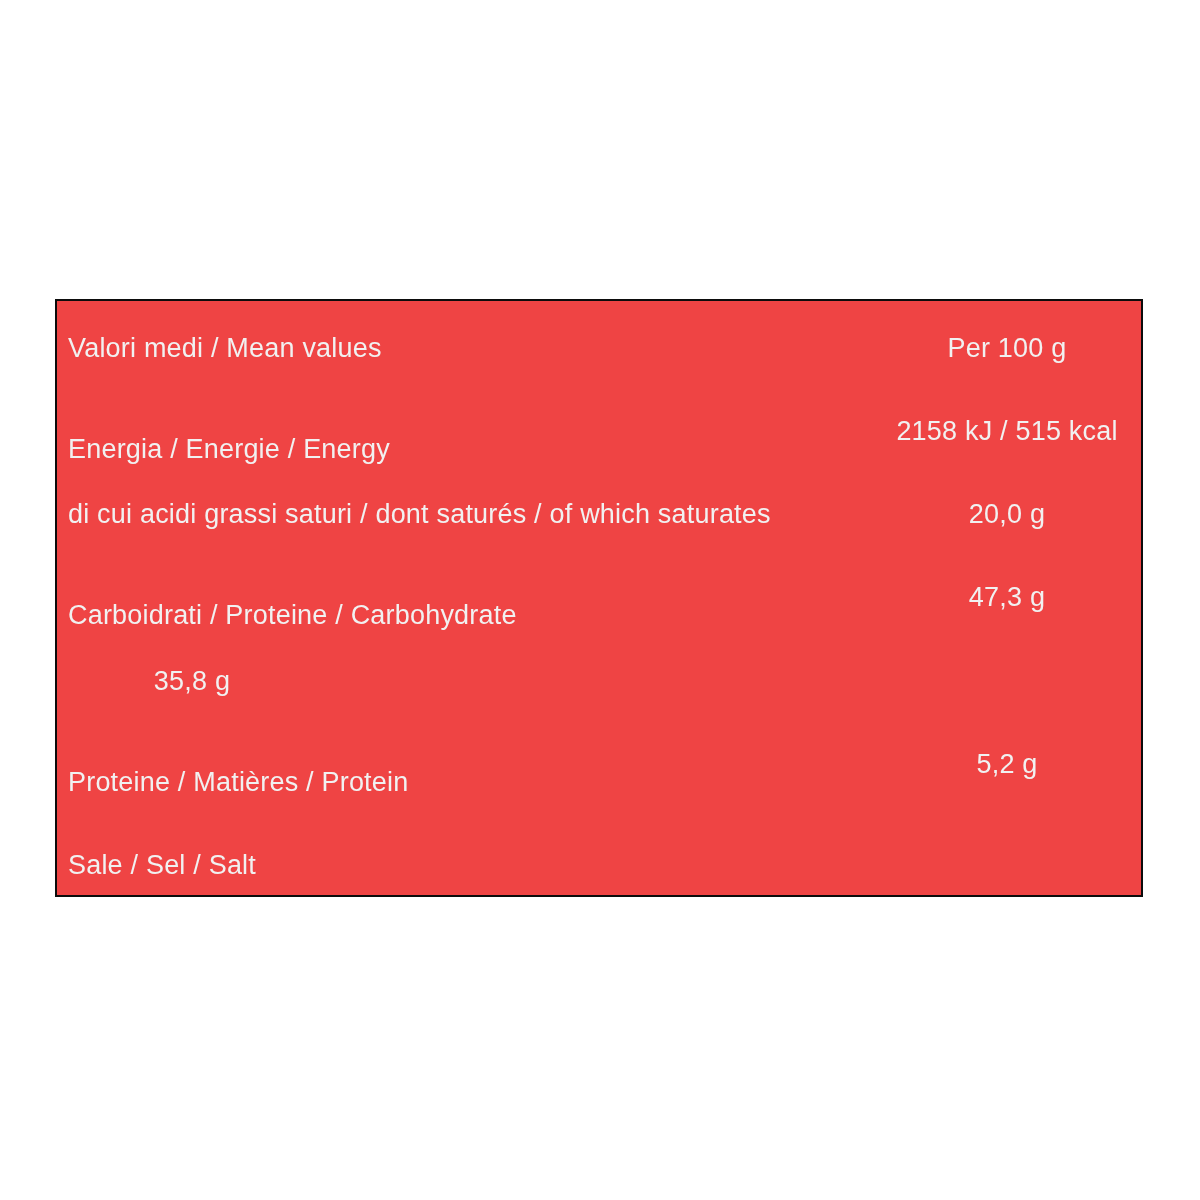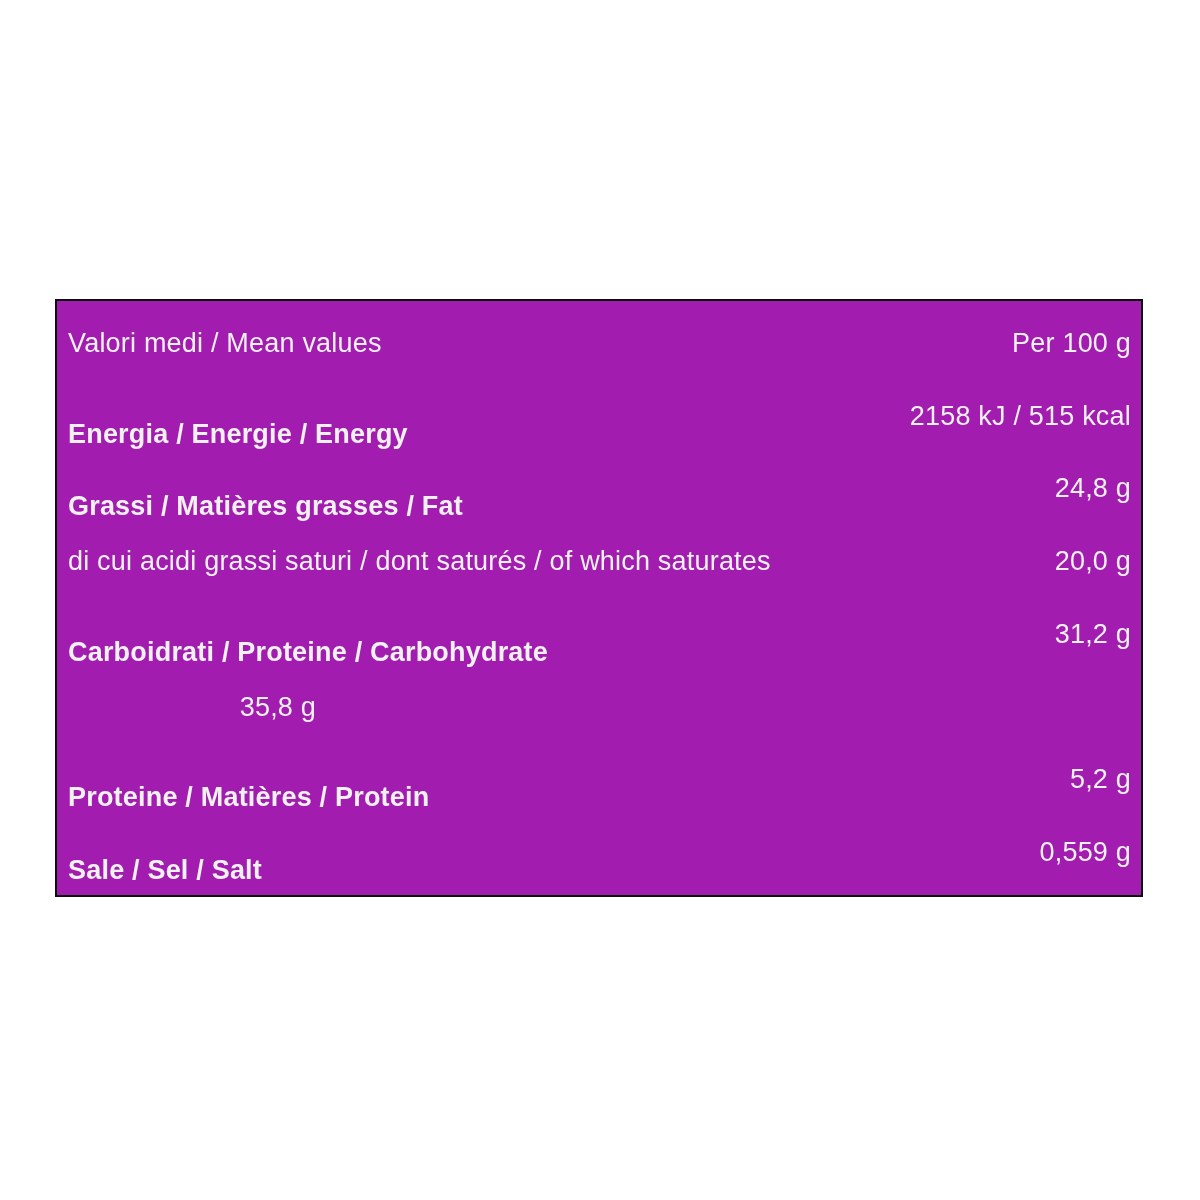--- a/index.html
+++ b/index.html
@@ -17,21 +17,21 @@
     background: #ffffff;
     overflow: hidden;
   }
   .nutrition-panel {
     position: absolute;
     left: 55px;
     top: 299px;
     width: 1088px;
     height: 598px;
     box-sizing: border-box;
-    background: #a21caf;
+    background: #ef4444;
     border: 2px solid #0c0c0c;
     display: flex;
     flex-direction: column;
     padding: 6px 0;
   }
   .row {
     flex: 1;
     display: flex;
     align-items: center;
     padding-left: 11px;
@@ -41,60 +41,55 @@
     letter-spacing: 0.2px;
   }
   .row .label {
     flex: 1;
     min-width: 0;
     white-space: nowrap;
   }
   .row .value {
     width: 248px;
     flex: none;
-    text-align: right;
+    text-align: center;
     font-weight: 400;
     font-style: normal;
     white-space: nowrap;
   }
-  .row.bold .label { font-weight: 700; margin-top: 36px; }
+  .row.bold .label { font-weight: 400; margin-top: 36px; }
   .row.italic .label { font-weight: 400; }
   .row.regular .label { font-weight: 400; }
 </style>
 </head>
 <body>
 
 <div class="page">
   <div class="nutrition-panel">
     <div class="row regular">
       <span class="label">Valori medi / Mean values</span>
       <span class="value">Per 100 g</span>
     </div>
 
   <div class="row bold">
         <span class="label">Energia / Energie / Energy</span>
         <span class="value">2158 kJ / 515 kcal</span>
       </div>
-      <div class="row bold">
-        <span class="label">Grassi / Matières grasses / Fat</span>
-        <span class="value">24,8 g</span>
-      </div>
       <div class="row italic">
         <span class="label">di cui acidi grassi saturi / dont saturés / of which saturates</span>
         <span class="value">20,0 g</span>
       </div>
       <div class="row bold">
         <span class="label">Carboidrati / Proteine / Carbohydrate</span>
-        <span class="value">31,2 g</span>
+        <span class="value">47,3 g</span>
       </div>
       <div class="row italic">
         <span class="value">35,8 g</span>
       </div>
       <div class="row bold">
         <span class="label">Proteine / Matières / Protein</span>
         <span class="value">5,2 g</span>
       </div>
       <div class="row bold">
         <span class="label">Sale / Sel / Salt</span>
-        <span class="value">0,559 g</span>
       </div>
     </div>
 </div>
 
 </body></html>

